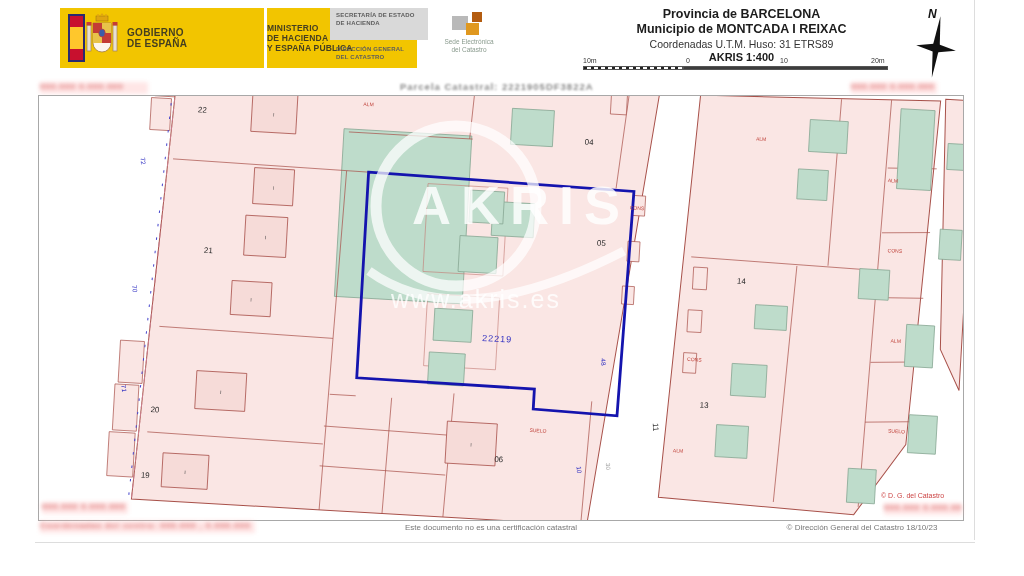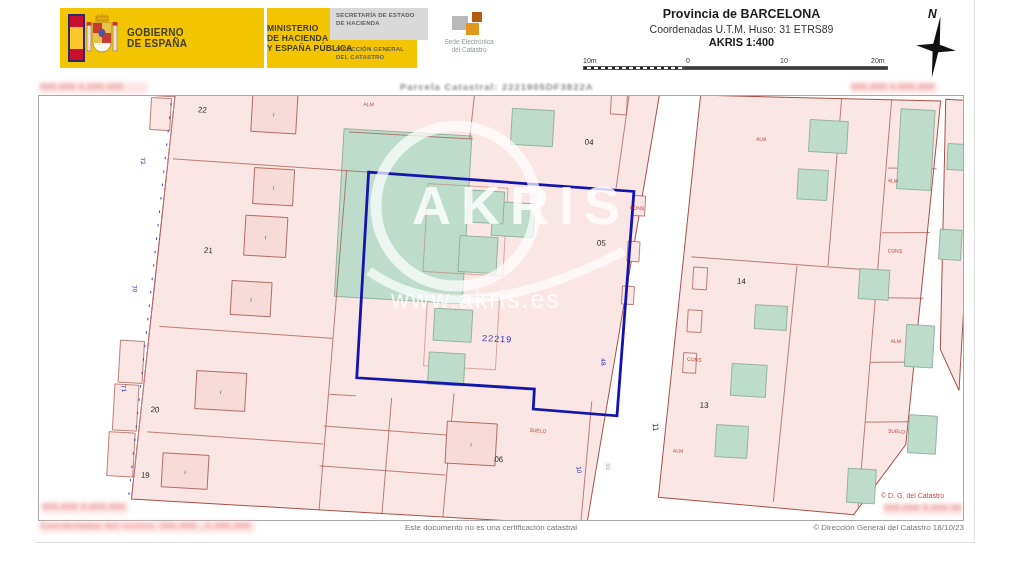--- a/index.html
+++ b/index.html
@@ -79,21 +79,21 @@
   .lblue{fill:#2b2bc1;font-size:6.5px;text-anchor:middle;}
   .lref{fill:#2b2bc1;font-size:9px;letter-spacing:1px;}
   .lred{fill:#c0443c;font-size:5px;text-anchor:middle;}
   .lgray{fill:#999;font-size:6px;text-anchor:middle;}
   .wm{fill:rgba(255,255,255,.82);}
   .wm-arc{fill:none;stroke:rgba(255,255,255,.72);}
   .lcopy{fill:#cc4444;font-size:7px;}
 
   
   .disclaimer{left:405px;top:523px;font-size:8px;color:#777;}
-  .fcopy{left:760px;top:523px;width:204px;text-align:right;font-size:8px;color:#777;}
+  .fcopy{left:760px;top:523px;width:204px;text-align:center;font-size:8px;color:#777;}
 
   
   .edge-r{left:974px;top:0;width:1px;height:540px;background:#ddd;}
   .edge-b{left:35px;top:542px;width:940px;height:1px;background:#ddd;}
 </style>
 </head>
 <body>
 
 <div class="screen">
 
@@ -146,20 +146,21 @@
         <div class="sede-sq3"></div>
     </div>
     <div class="sede-txt">
       <div>Sede Electrónica</div>
       <div>del Catastro</div>
     </div>
   </div>
 
   <div class="abs prov">
     <div class="l1">Provincia de BARCELONA</div>
+    <div class="l2">Municipio de MONTCADA I REIXAC</div>
     <div class="l3">Coordenadas U.T.M. Huso: 31 ETRS89</div>
     <div class="l4">AKRIS 1:400</div>
   </div>
 
   <div class="abs scalebar">
     <span class="sb-lab" style="left:0px">10m</span>
     <span class="sb-lab" style="left:103px">0</span>
     <span class="sb-lab" style="left:197px">10</span>
     <span class="sb-lab" style="left:288px">20m</span>
     <div class="sb-bar sb-left"></div>

